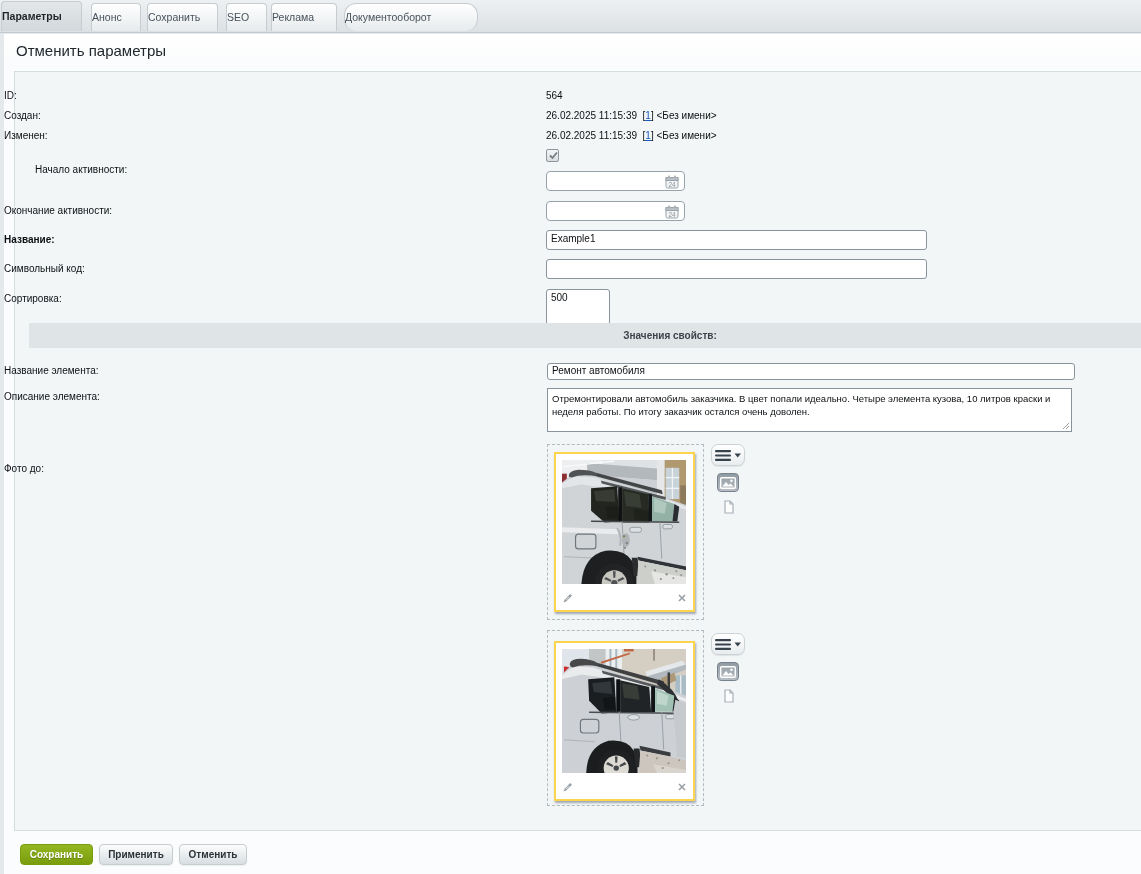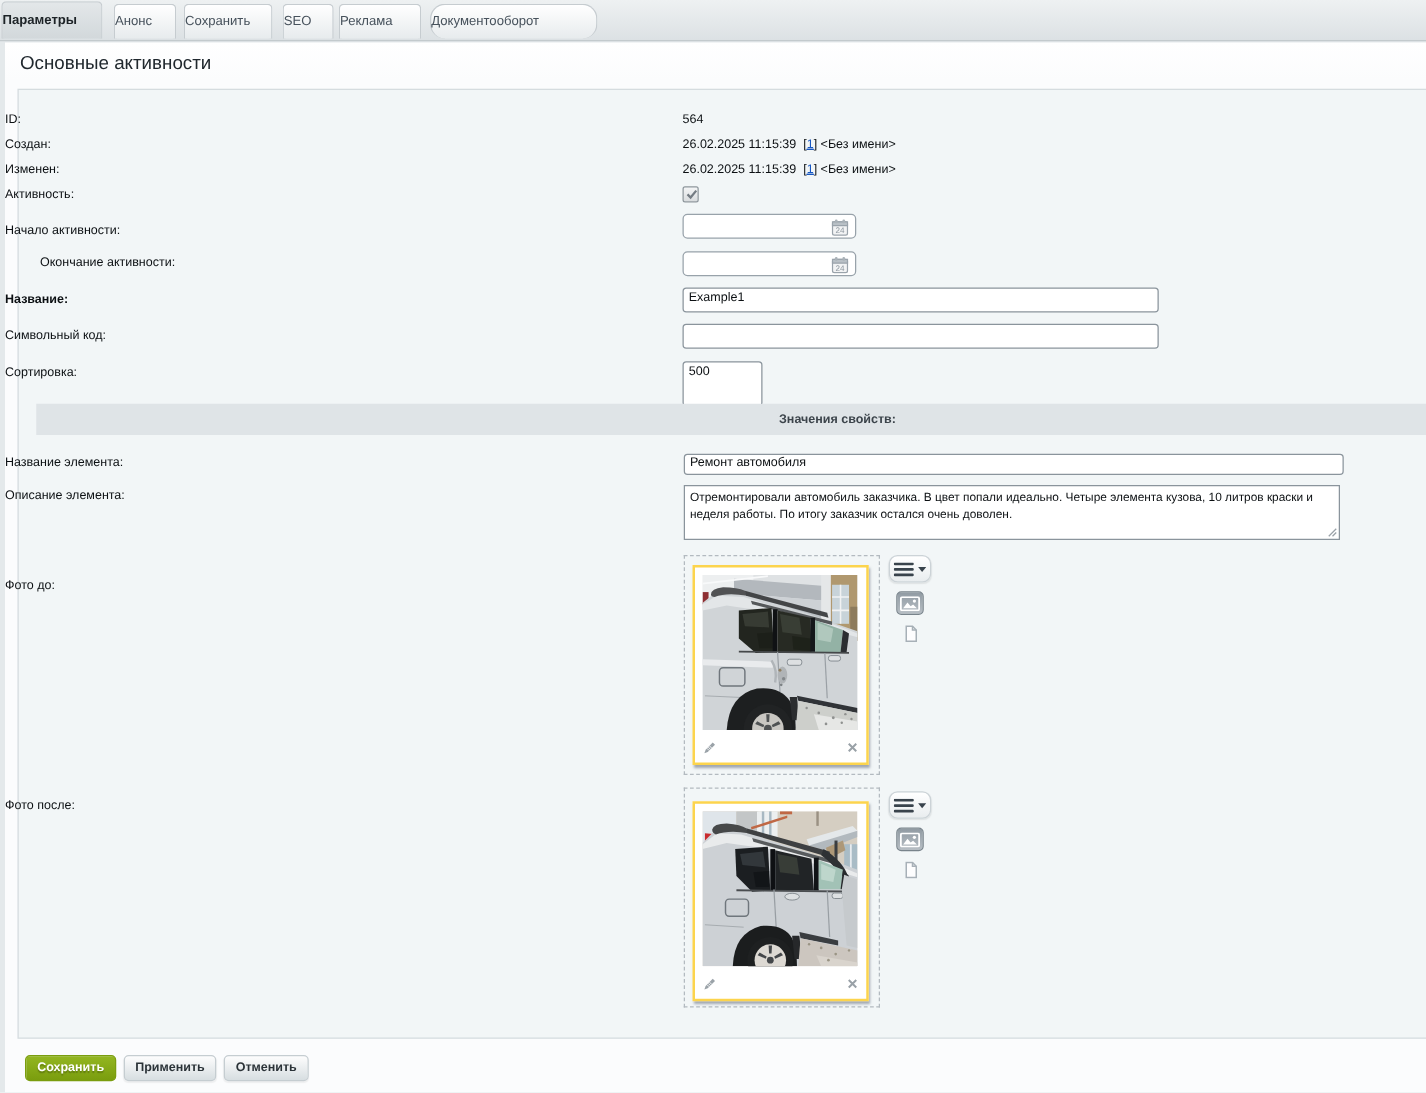--- a/index.html
+++ b/index.html
@@ -49,47 +49,46 @@
 <div id="tabbar" class="abs">
   <div class="tab active" style="left:1px;width:81px;">Параметры</div>
   <div class="tab" style="left:91px;width:50px;">Анонс</div>
   <div class="tab" style="left:147px;width:71px;">Сохранить</div>
   <div class="tab" style="left:226px;width:41px;">SEO</div>
   <div class="tab" style="left:271px;width:66px;">Реклама</div>
   <div class="tab" style="left:344px;width:134px;border-radius:12px;">Документооборот</div>
 </div>
 
 <div id="content" class="abs">
-  <div id="h1" class="abs">Основные активности</div>
+  <div id="h1" class="abs">Отменить параметры</div>
   <div id="block" class="abs"></div>
 
   <div class="lbl" style="top:56px;">ID:</div>
   <div class="val" style="top:56px;">564</div>
   <div class="lbl" style="top:76px;">Создан:</div>
   <div class="val" style="top:76px;">26.02.2025 11:15:39 &nbsp;[<a class="lnk" href="#"><u>1</u></a>] &lt;Без имени&gt;</div>
   <div class="lbl" style="top:96px;">Изменен:</div>
   <div class="val" style="top:96px;">26.02.2025 11:15:39 &nbsp;[<a class="lnk" href="#"><u>1</u></a>] &lt;Без имени&gt;</div>
-  <div class="lbl" style="top:116px;">Активность:</div>
   <div id="cb" class="abs">
       <svg width="11" height="11" viewBox="0 0 11 11" style="display:block;margin:0 0 0 1px">
         <path d="M2 5.5 L4.5 8 L9 2.5" stroke="#747c83" stroke-width="1.8" fill="none"></path>
       </svg>
     </div>
 
-  <div class="lbl" style="top:145px;">Начало активности:</div>
+  <div class="lbl" style="top:130px;padding-left:31px;">Начало активности:</div>
   <div class="inp dateinp" style="left:542px;top:137px;width:139px;height:20px;">
     <svg class="abs" style="right:5px;top:3px;" width="14" height="14" viewBox="0 0 14 14">
         <rect x="1" y="2.5" width="12" height="10.5" rx="1.5" fill="#f2f3f4" stroke="#9aa3ab"></rect>
         <rect x="1" y="2.5" width="12" height="3" fill="#b9c0c6" stroke="#9aa3ab"></rect>
         <rect x="3" y="0.5" width="2" height="3" rx="0.8" fill="#aab2b8"></rect>
         <rect x="9" y="0.5" width="2" height="3" rx="0.8" fill="#aab2b8"></rect>
         <text x="7" y="11.5" font-size="6.5" fill="#8d969e" text-anchor="middle" font-family="Liberation Sans">24</text>
       </svg>
   </div>
-  <div class="lbl" style="top:171px;padding-left:28px;">Окончание активности:</div>
+  <div class="lbl" style="top:171px;">Окончание активности:</div>
   <div class="inp dateinp" style="left:542px;top:167px;width:139px;height:20px;">
     <svg class="abs" style="right:5px;top:3px;" width="14" height="14" viewBox="0 0 14 14">
         <rect x="1" y="2.5" width="12" height="10.5" rx="1.5" fill="#f2f3f4" stroke="#9aa3ab"></rect>
         <rect x="1" y="2.5" width="12" height="3" fill="#b9c0c6" stroke="#9aa3ab"></rect>
         <rect x="3" y="0.5" width="2" height="3" rx="0.8" fill="#aab2b8"></rect>
         <rect x="9" y="0.5" width="2" height="3" rx="0.8" fill="#aab2b8"></rect>
         <text x="7" y="11.5" font-size="6.5" fill="#8d969e" text-anchor="middle" font-family="Liberation Sans">24</text>
       </svg>
   </div>
 
@@ -206,21 +205,20 @@
         <rect x="0.7" y="0.7" width="14.6" height="10.6" rx="1" fill="none" stroke="#ffffff" stroke-width="1.4"></rect>
         <path d="M2.5 9.5 L6 5 L8.5 8 L10.5 6.5 L13.5 9.5 Z" fill="#ffffff"></path>
         <circle cx="11.5" cy="3.8" r="1.3" fill="#ffffff"></circle>
       </svg>
   </div>
   <svg class="abs" style="left:720px;top:466px;" width="10" height="14" viewBox="0 0 10 14">
       <path d="M1 1 L6 1 L9 4 L9 13 L1 13 Z" fill="#fdfdfe" stroke="#a7b0b7" stroke-width="1.2"></path>
       <path d="M6 1 L6 4 L9 4" fill="none" stroke="#a7b0b7" stroke-width="1.2"></path>
     </svg>
 
-  <div class="lbl" style="top:605px;">Фото после:</div>
   <div class="dashed" style="left:543px;top:596px;"></div>
   <div class="card" style="left:550px;top:607px;">
     <svg class="photo" viewBox="0 0 128 127" preserveAspectRatio="none">
 <rect width="128" height="127" fill="#d5cec2"></rect>
 <rect x="0" y="0" width="28" height="28" fill="#dfe5ea"></rect>
 <rect x="28" y="0" width="18" height="26" fill="#c3c6c7"></rect>
 <rect x="45" y="0" width="17" height="22" fill="#eceff0"></rect>
 <g stroke="#a8b8c2" stroke-width="2">
           <line x1="50" y1="0" x2="50" y2="20"></line>
           <line x1="56" y1="0" x2="56" y2="20"></line>

